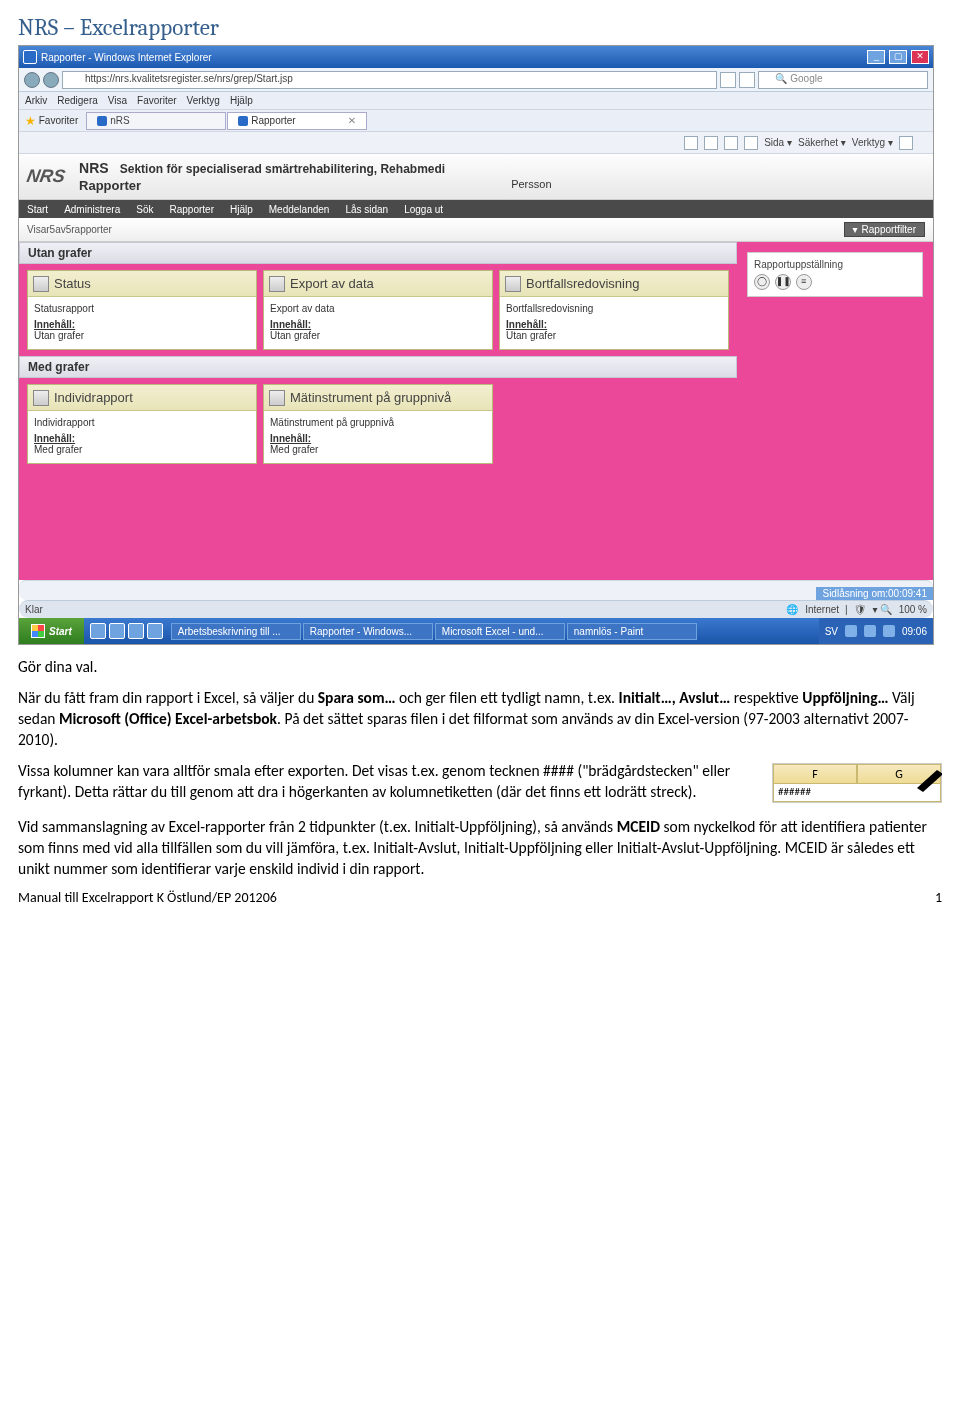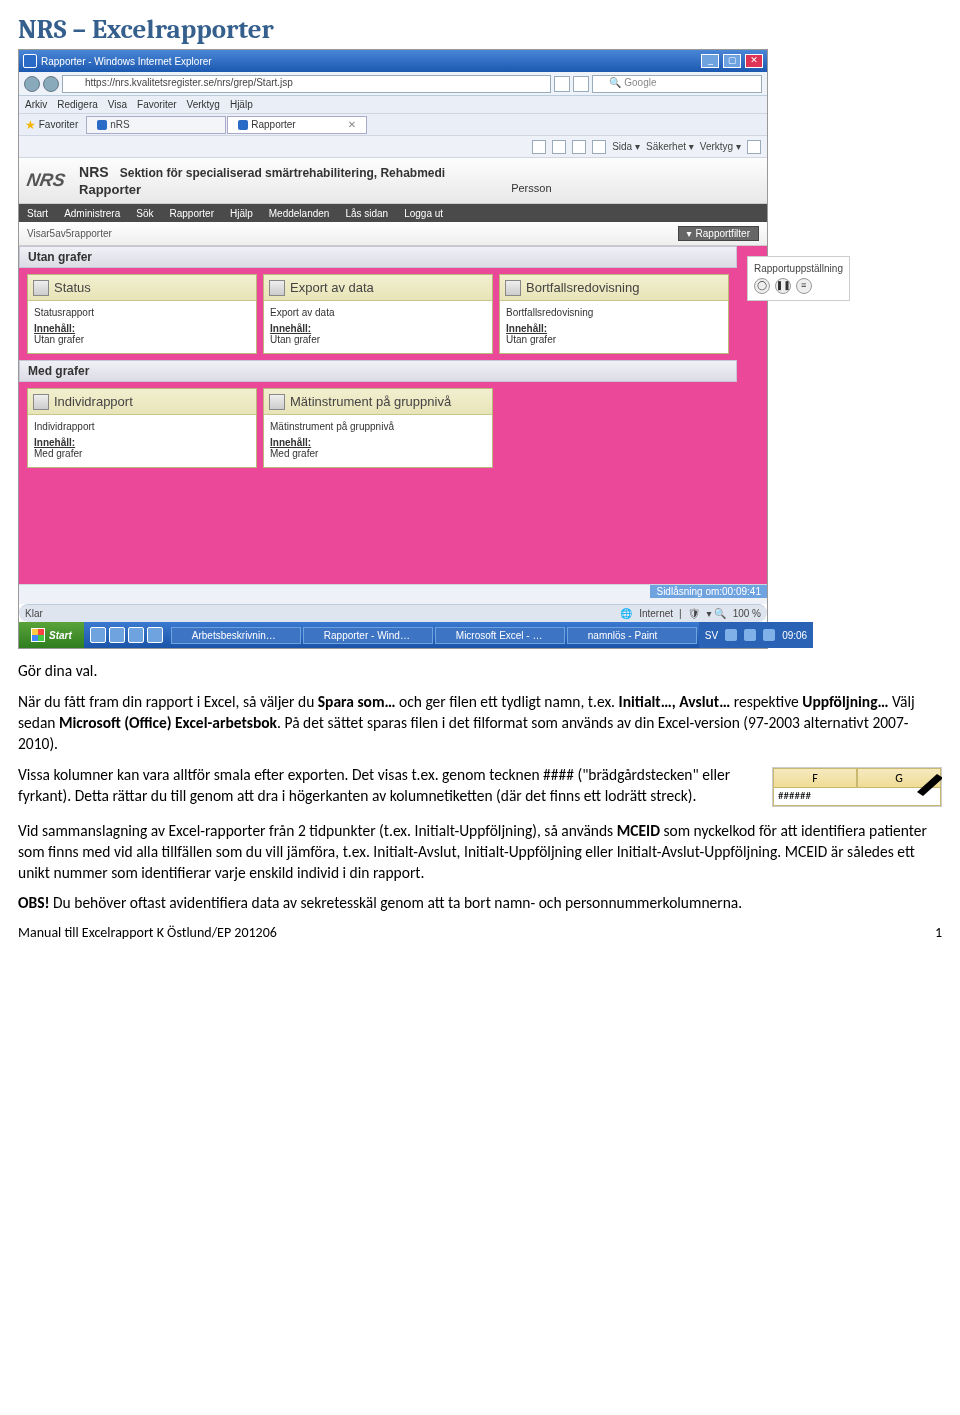--- a/index.html
+++ b/index.html
@@ -1,41 +1,41 @@
 <!DOCTYPE html>
 <html><head>
 <meta charset="utf-8">
 <style>
 * { box-sizing: border-box; margin: 0; padding: 0; }
 body { font-family: Calibri, Arial, sans-serif; font-size: 15px; color: #000; width: 960px; background: #fff; }
 .page { padding: 14px 18px 10px; }
-h1 { color: #355f8c; font-family: Cambria, Georgia, serif; font-size: 27px; font-weight: bold; margin-bottom: 4px; }
+h1 { color: #355f8c; font-family: Cambria, Georgia, serif; font-size: 23px; font-weight: normal; margin-bottom: 4px; }
 .intro { font-size: 15px; margin-bottom: 10px; }
-.screenshot { width: 750px; margin: 4px 0 12px; border: 1px solid #999; font-size: 10px; font-family: Tahoma, Arial, sans-serif; color: #333; }
+.screenshot { width: 916px; margin: 4px 0 12px; border: 1px solid #999; font-size: 10px; font-family: Tahoma, Arial, sans-serif; color: #333; }
 .titlebar { background: linear-gradient(#4a86d6,#1b58b0); color:#fff; display:flex; align-items:center; height:22px; padding:0 4px; }
 .titlebar .eicon { width:14px;height:14px;background:#2a6bc7;border:1px solid #fff;border-radius:2px;margin-right:4px;}
 .titlebar .spacer{flex:1;}
 .winbtns span{display:inline-block;width:18px;height:14px;background:#6fa3e0;border:1px solid #fff;margin-left:1px;text-align:center;line-height:11px;font-size:9px;}
 .winbtns .close{background:#d35;}
 .addrbar{background:#eef3f9;height:24px;display:flex;align-items:center;padding:0 5px;gap:3px;border-bottom:1px solid #bcd;}
 .addrbar .nav{width:16px;height:16px;border-radius:8px;background:#8ab;border:1px solid #678;}
 .addrbar .url{flex:1;background:#fff;border:1px solid #9ab;height:18px;padding:1px 22px;color:#444;}
 .addrbar .ctl{width:16px;height:16px;border:1px solid #9ab;background:#fff;}
 .addrbar .search{width:170px;background:#fff;border:1px solid #9ab;height:18px;padding:1px 16px;color:#888;}
 .menubar{background:#e9eef7;height:18px;padding:0 6px;display:flex;gap:10px;align-items:center;border-bottom:1px solid #cfd6e0;color:#333;}
 .menubar span{text-decoration:underline dotted transparent;}
 .favbar{background:#e9eef7;height:22px;display:flex;align-items:center;border-bottom:1px solid #cfd6e0;}
 .favbtn{display:flex;align-items:center;padding:0 6px;gap:3px;}
 .star{color:#f6b400;font-size:12px;}
 .tabstrip{display:flex;margin-left:2px;}
 .tab{border:1px solid #aac;background:#fff;height:18px;padding:1px 10px;margin-right:1px;display:flex;align-items:center;gap:3px;min-width:140px;}
 .tab .ti{width:10px;height:10px;background:#2a6bc7;border-radius:2px;}
 .tab .x{margin-left:auto;color:#888;}
 .tab.inactive{background:#f3f5f8;color:#444;}
-.tb2{background:#eef1f7;height:22px;display:flex;justify-content:flex-end;align-items:center;padding:0 6px;gap:6px;border-bottom:1px solid #cfd6e0;color:#444;}
+.tb2{background:#eef1f7;height:22px;display:flex;justify-content:flex-end;align-items:center;padding:0 20px;gap:6px;border-bottom:1px solid #cfd6e0;color:#444;}
 .tb2 .i{width:14px;height:14px;border:1px solid #9ab;background:#fff;}
 .nrsheader{background:linear-gradient(#fdfdfd,#e8e8e8);display:flex;align-items:center;height:46px;padding:0 8px;border-bottom:1px solid #ccc;}
 .nrslogo{font-style:italic;font-weight:bold;font-size:18px;color:#555;transform:skewX(-10deg);margin-right:14px;}
 .nrstitle{font-size:14px;font-weight:bold;color:#333;}
 .nrssub{font-size:13px;font-weight:bold;color:#333;}
 .nrsmid{flex:1;display:flex;flex-direction:column;gap:2px;}
 .nrsnav{background:#4a4a4a;color:#fff;height:18px;display:flex;align-items:center;padding:0 8px;gap:16px;font-size:10px;}
 .nrsnav span{cursor:pointer;}
 .filterrow{background:linear-gradient(#fff,#eee);height:24px;display:flex;align-items:center;padding:0 8px;border-bottom:1px solid #ccc;}
 .filterrow .lbl{color:#555;}
@@ -47,31 +47,31 @@
 .cards{display:flex;gap:6px;padding:6px 8px;}
 .card{border:1px solid #b9b97a;width:230px;background:#fff;}
 .cardhdr{background:linear-gradient(#f2efd0,#e8e4b8);border-bottom:1px solid #c9c68c;height:26px;display:flex;align-items:center;padding:0 5px;gap:5px;font-size:13px;color:#444;}
 .cardicon{width:16px;height:16px;border:1px solid #888;background:linear-gradient(#eee,#ccc);}
 .cardbody{padding:6px 6px 8px;font-size:10px;color:#333;}
 .cardbody .t{margin-bottom:5px;}
 .cardbody .l{font-weight:bold;text-decoration:underline;}
 .rightbox{border:1px solid #ccc;padding:6px;background:#fff;}
 .rightbox .rt{font-size:10px;color:#444;margin-bottom:4px;}
 .rightbox .rbtns span{display:inline-block;width:16px;height:16px;border:1px solid #999;border-radius:8px;background:#eee;margin-right:2px;text-align:center;line-height:13px;font-size:9px;}
-.statusfoot{height:20px;background:#eef1f7;border-top:1px solid #cfd6e0;display:flex;align-items:flex-start;}
+.statusfoot{height:20px;background:#eef1f7;border-top:1px solid #cfd6e0;display:flex;align-items:flex-end;border-radius:7px;}
 .statusfoot .lockrow{margin-left:auto;background:#6fa3e0;color:#fff;padding:1px 6px;font-size:10px;}
 .iebar{height:18px;background:#dfe5ee;border-top:1px solid #bcd;display:flex;align-items:center;padding:0 6px;font-size:10px;color:#444;border-radius:9px;}
 .iebar .r{margin-left:auto;display:flex;align-items:center;gap:6px;}
 .taskbar{height:26px;background:linear-gradient(#3a79d0,#1a54a8);display:flex;align-items:center;color:#fff;font-size:10px;}
 .startbtn{background:linear-gradient(#5aa33a,#2e7d1f);height:100%;display:flex;align-items:center;padding:0 12px;font-weight:bold;font-style:italic;gap:4px;}
 .startbtn .winlogo{width:14px;height:14px;background:conic-gradient(#f44 0 90deg,#4c4 0 180deg,#48f 0 270deg,#fc4 0);border:1px solid #fff;}
 .ql{display:flex;gap:3px;padding:0 6px;}
 .ql span{width:16px;height:16px;background:#6fa3e0;border:1px solid #fff;border-radius:2px;}
 .tasks{display:flex;gap:2px;padding:0 2px;}
-.task{background:#3d74c4;border:1px solid #6fa3e0;padding:2px 20px;width:130px;overflow:hidden;white-space:nowrap;text-overflow:ellipsis;}
+.task{background:#3d74c4;border:1px solid #6fa3e0;padding:2px 6px;width:130px;overflow:hidden;white-space:nowrap;text-overflow:ellipsis;}
 .tray{margin-left:auto;background:#2a62b5;height:100%;display:flex;align-items:center;padding:0 6px;gap:7px;}
 .tray .ic{width:12px;height:12px;background:#7fb0e8;border-radius:2px;}
 .bodytext{font-size:15.5px;line-height:1.35;margin:10px 0;}
 .bodytext b{font-weight:bold;}
 .floatimg{float:right;width:170px;margin:2px 0 4px 10px;border:1px solid #ccc;}
 .excelcols{display:flex;font-family:Calibri,Arial;}
 .excelcols div{flex:1;text-align:center;background:linear-gradient(#f6e9bf,#eedc95);border:1px solid #c9b86f;font-size:12px;padding:1px;}
 .excelrow{background:#fff;border:1px solid #c9b86f;border-top:none;font-size:11px;padding:1px 4px;}
 .arrow{position:absolute;right:-2px;top:6px;}
 .floatimg-wrap{position:relative;}
@@ -311,21 +311,18 @@
           <polygon points="24,0 4,18 10,22 30,4" fill="#000"></polygon>
         </svg>
     </div>
     <span>Vissa kolumner kan vara alltför smala efter exporten. Det visas t.ex. genom tecknen #### ("brädgårdstecken" eller fyrkant). Detta rättar du till genom att dra i högerkanten av kolumnetiketten (där det finns ett lodrätt streck).</span>
   </div>
 
   <p class="bodytext">
     <span>Vid sammanslagning av Excel-rapporter från 2 tidpunkter (t.ex. Initialt-Uppföljning), så används </span><b>MCEID</b><span> som nyckelkod för att identifiera patienter som finns med vid alla tillfällen som du vill jämföra, t.ex. Initialt-Avslut, Initialt-Uppföljning eller Initialt-Avslut-Uppföljning. MCEID är således ett unikt nummer som identifierar varje enskild individ i din rapport.</span>
   </p>
 
-  <p class="bodytext">
-    <b>OBS!</b><span> Du behöver oftast avidentifiera data av sekretesskäl genom att ta bort namn- och personnummerkolumnerna.</span>
-  </p>
 
   <div class="footer">
     <span>Manual till Excelrapport K Östlund/EP 201206</span>
     <span class="pg">1</span>
   </div>
 </div>
 
 </body></html>

